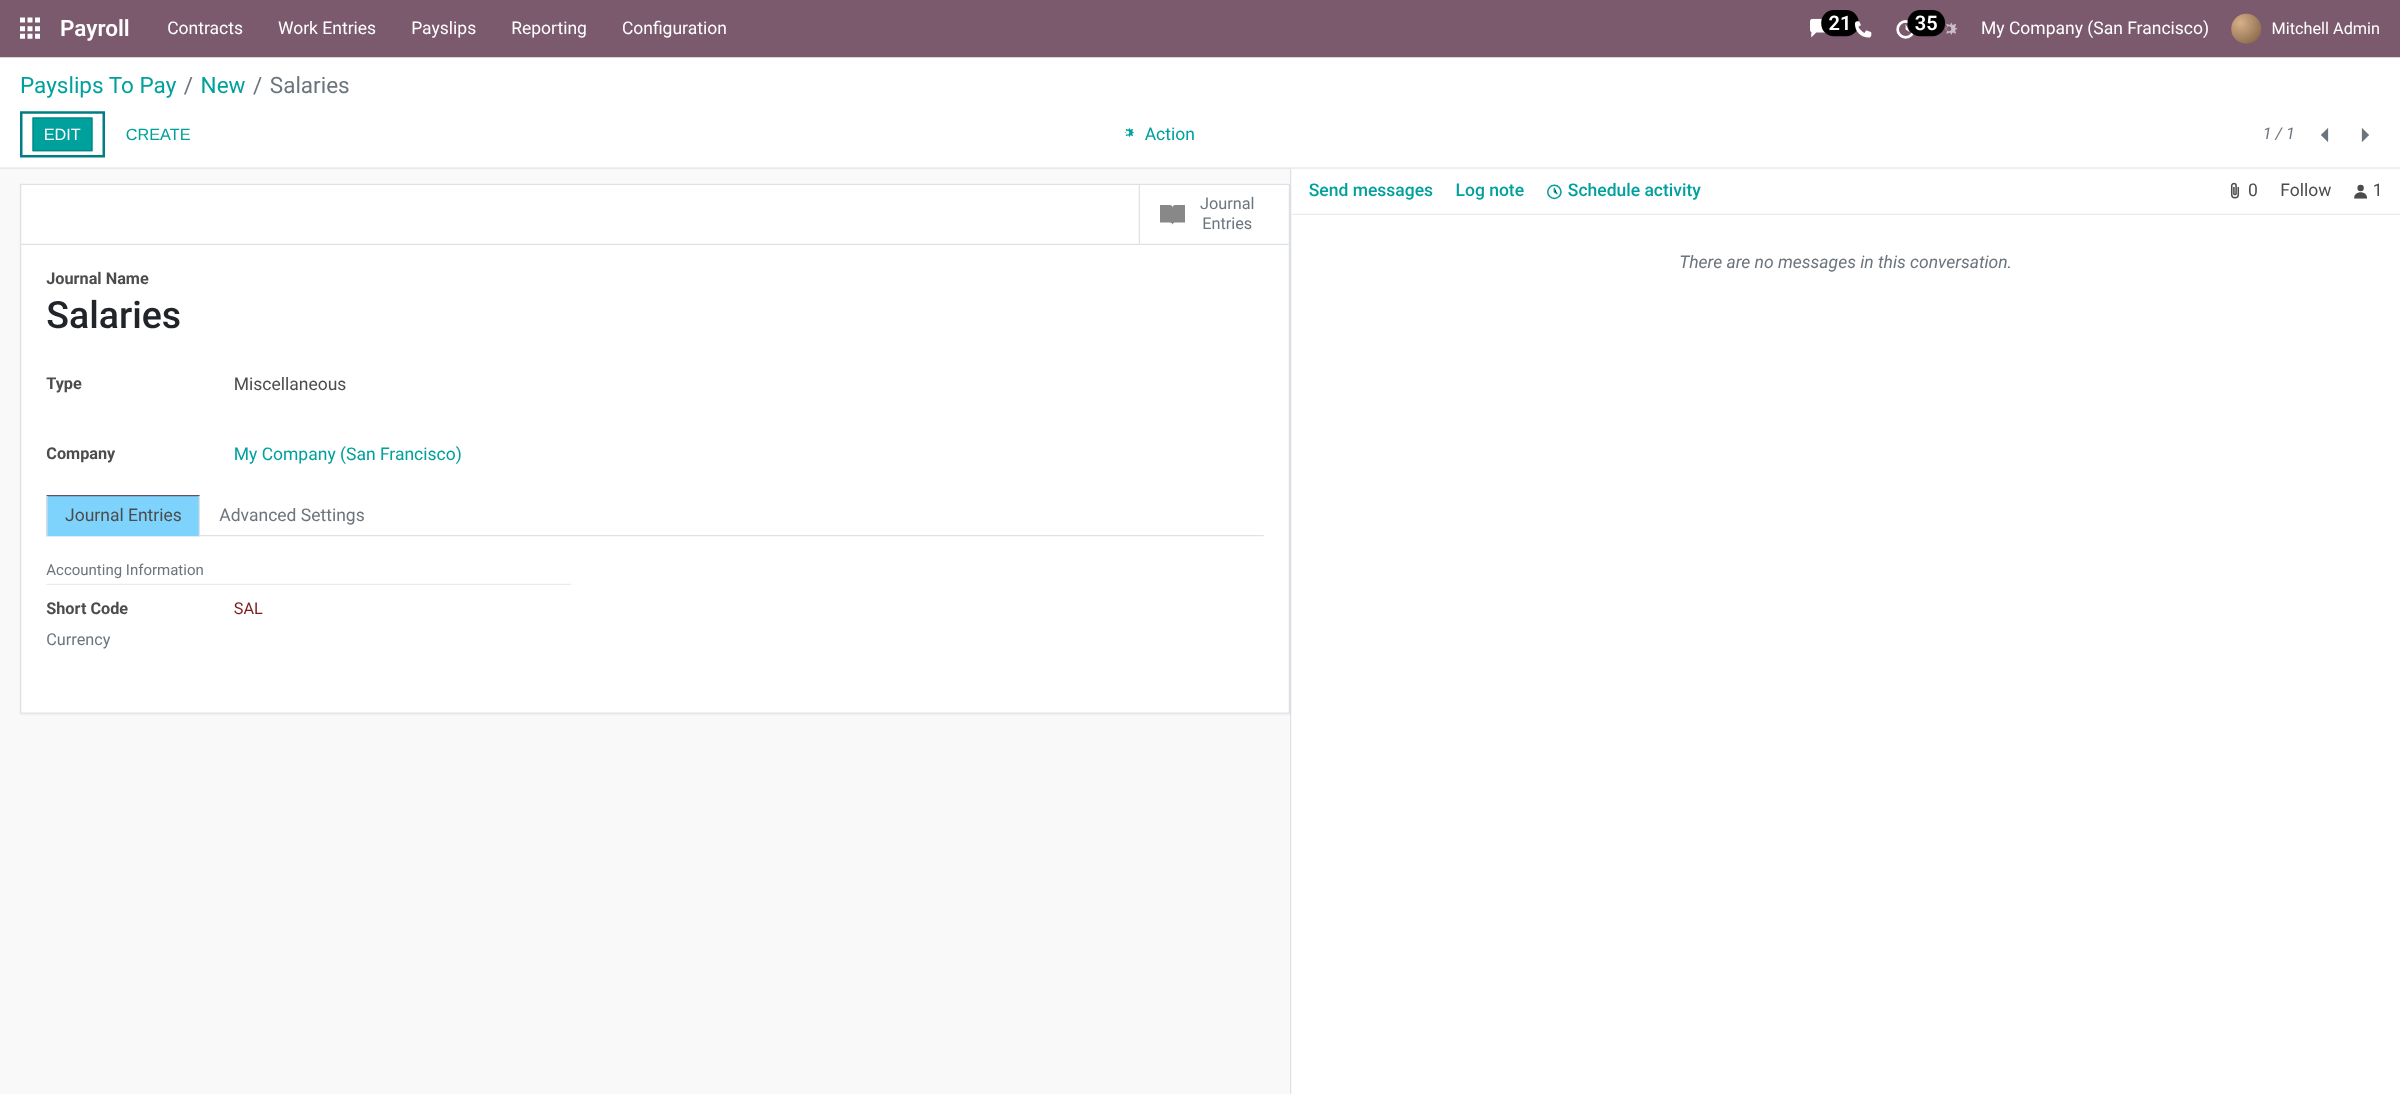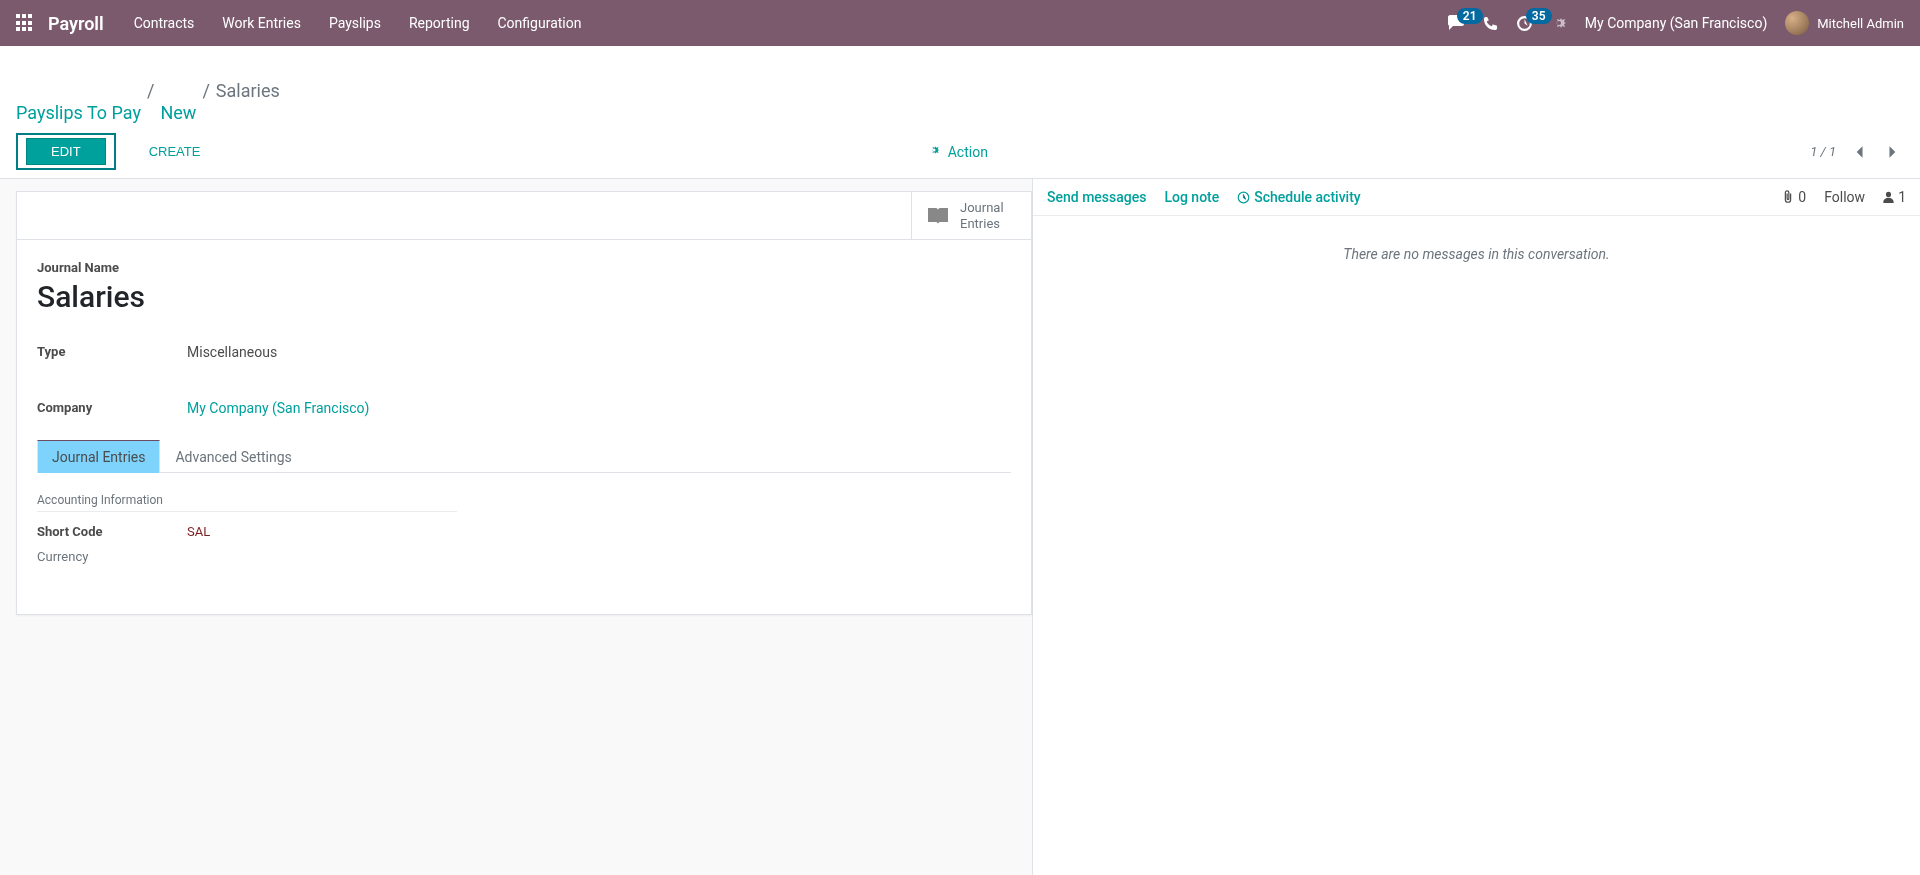--- a/index.html
+++ b/index.html
@@ -23,38 +23,38 @@
 }
 .navbar-left { display: flex; align-items: center; }
 .apps-icon { width: 18px; height: 18px; margin-right: 14px; display: flex; flex-wrap: wrap; gap: 2px; cursor: pointer; }
 .apps-icon span { width: 4px; height: 4px; background: #fff; display: block; }
 .app-name { font-size: 18px; font-weight: 600; margin-right: 30px; }
 .nav-menu { display: flex; gap: 28px; }
 .nav-menu a { color: #fff; text-decoration: none; font-size: 14px; cursor: pointer; }
 .navbar-right { margin-left: auto; display: flex; align-items: center; gap: 18px; }
 .nav-icon { position: relative; display: flex; align-items: center; cursor: pointer; }
 .badge {
-  background: #0369a1; color: #fff; border-radius: 10px; font-size: 12px;
+  background: #000000; color: #fff; border-radius: 10px; font-size: 16px;
   padding: 1px 6px; position: absolute; top: -7px; left: 10px; font-weight: 600;
 }
 .company-name { font-size: 14px; }
 .user-block { display: flex; align-items: center; gap: 8px; cursor: pointer; }
 .avatar {
   width: 24px; height: 24px; border-radius: 50%;
   background: radial-gradient(circle at 30% 30%, #d8b089, #7a5c3f);
 }
 
 .control-panel { background: #fff; border-bottom: 1px solid #dee2e6; padding: 12px 16px 8px 16px; }
 .breadcrumb { font-size: 18px; display: flex; align-items: center; gap: 6px; margin-bottom: 10px; }
-.breadcrumb .link { color: #00a09d; cursor: pointer; margin-top: 44px; }
+.breadcrumb .link { color: #00a09d; cursor: pointer; }
 .breadcrumb .sep { color: #6c757d; }
 .breadcrumb .current { color: #6c757d; }
 .cp-row { display: flex; align-items: center; }
 .btn {
-  border: 1px solid transparent; padding: 5px 24px; font-size: 13px;
+  border: 1px solid transparent; padding: 5px 8px; font-size: 13px;
   cursor: pointer; font-weight: 500; text-transform: uppercase;
 }
 .btn-primary { background: #00a09d; color: #fff; border-color: #008784; }
 .btn-primary-outline { border: 2px solid #017e84; padding: 3px 8px; }
 .btn-secondary { background: transparent; color: #00a09d; border: 1px solid transparent; margin-left: 8px; }
 .action-wrap { margin-left: auto; margin-right: auto; position: relative; left: -60px; }
 .action-link { color: #00a09d; font-size: 14px; cursor: pointer; display: flex; align-items: flex-start; gap: 8px; }
 .pager { display: flex; align-items: center; gap: 12px; color: #6c757d; font-size: 13px; font-style: italic; }
 .pager-arrow { cursor: pointer; color: #6c757d; font-size: 18px; padding: 2px 6px; }
 
@@ -65,21 +65,21 @@
   margin-top: 12px; position: relative;
   box-shadow: 0 1px 2px rgba(0,0,0,0.05);
 }
 .button-box { display: flex; justify-content: flex-end; border-bottom: 1px solid #dee2e6; }
 .stat-button {
   display: flex; align-items: center; gap: 10px; padding: 8px 14px;
   border-left: 1px solid #dee2e6; cursor: pointer; color: #6c757d;
   min-width: 120px;
 }
 .stat-button .book-icon { font-size: 22px; color: #888; }
-.stat-button .stat-text { font-size: 13px; line-height: 1.2; }
+.stat-button .stat-text { font-size: 13px; line-height: 1.2; text-align: center; }
 .sheet-body { padding: 20px 20px 40px 20px; }
 .field-label-top { font-size: 13px; font-weight: 700; color: #4c4c4c; margin-bottom: 4px; }
 .journal-title { font-size: 30px; font-weight: 500; color: #212529; margin-bottom: 30px; }
 .row2col { display: flex; gap: 40px; margin-bottom: 24px; flex-direction: column; }
 .col { flex: 1; display: flex; }
 .col .lbl { width: 150px; font-weight: 700; font-size: 13px; color: #4c4c4c; }
 .col .val { flex: 1; font-size: 14px; color: #4c4c4c; }
 .col .val.link { color: #00a09d; cursor: pointer; }
 .tabs { border-bottom: 1px solid #dee2e6; display: flex; margin-bottom: 20px; }
 .tab {

